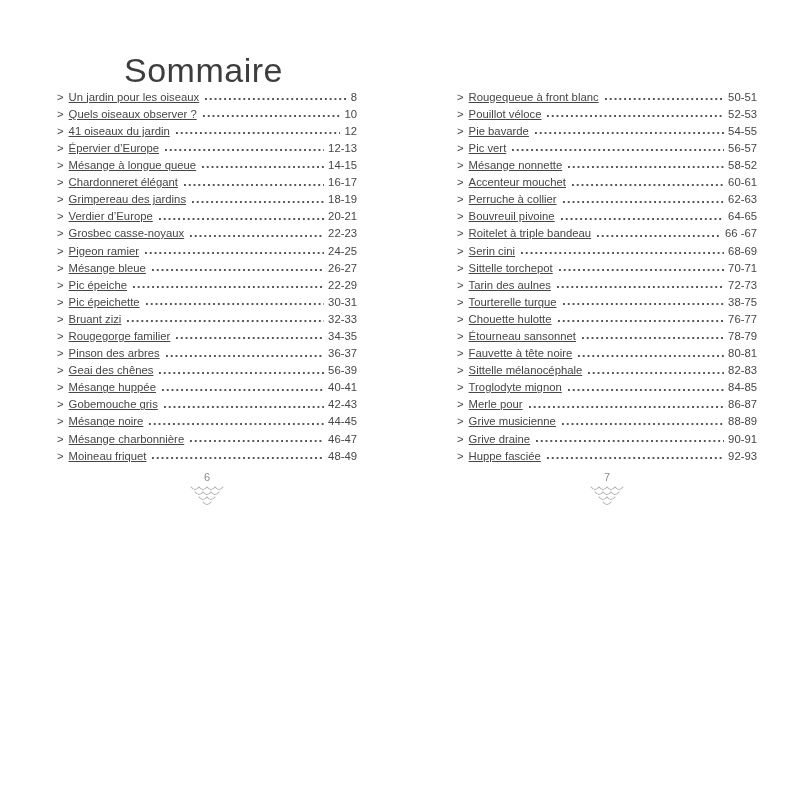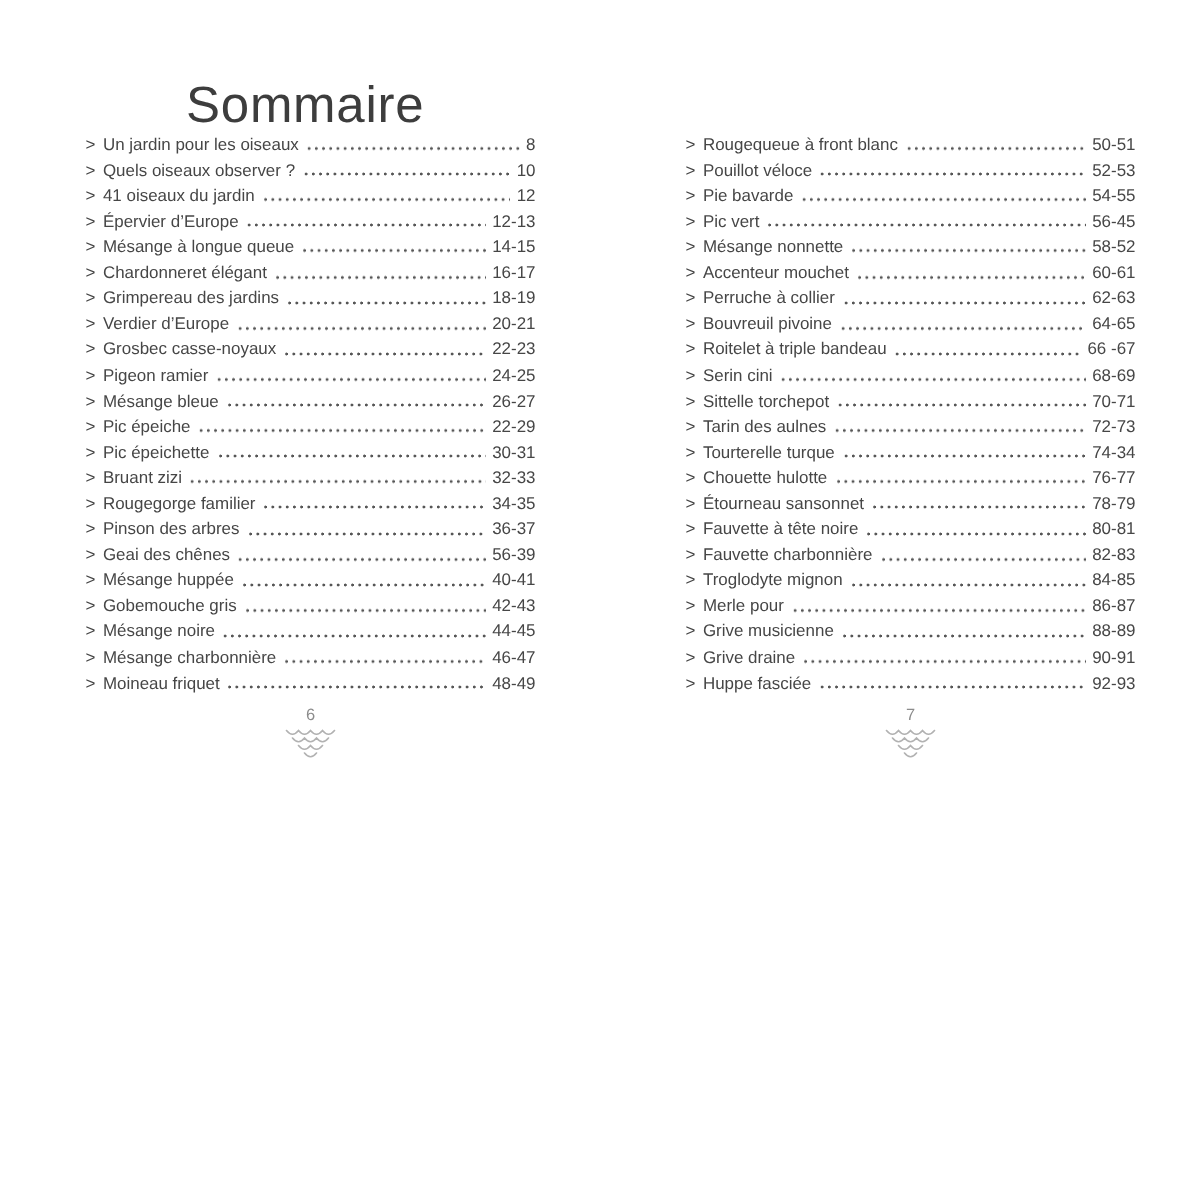--- a/index.html
+++ b/index.html
@@ -18,21 +18,21 @@
     position:absolute; top:86px; width:300px;
   }
   .toc-col.left  { left:57px; }
   .toc-col.right { left:457px; }
   .row {
     display:flex; align-items:flex-end;
     height:17.1px; font-size:11.3px; color:#464646;
     line-height:1.1;
   }
   .prefix { margin-right:5px; }
-  .label  { white-space:nowrap; }
+  .label  { white-space:nowrap;text-decoration:underline; }
   .leader {
     flex:1; height:4px; margin:0 4px 2px 5px;
     background-image:radial-gradient(circle at 2px 2px, #565656 0.85px, transparent 1.15px);
     background-size:4.8px 4px;
     background-repeat:repeat-x;
   }
   .pages { white-space:nowrap; }
   .page-footer {
     position:absolute; top:471px; width:300px; text-align:center;
   }
@@ -223,21 +223,21 @@
       <span class="prefix">&gt;</span>
       <span class="label">Pie bavarde</span>
       <span class="leader"></span>
       <span class="pages">54-55</span>
     </div>
 
     <div class="row">
       <span class="prefix">&gt;</span>
       <span class="label">Pic vert</span>
       <span class="leader"></span>
-      <span class="pages">56-45</span>
+      <span class="pages">56-57</span>
     </div>
 
     <div class="row">
       <span class="prefix">&gt;</span>
       <span class="label">Mésange nonnette</span>
       <span class="leader"></span>
       <span class="pages">58-52</span>
     </div>
 
     <div class="row">
@@ -286,21 +286,21 @@
       <span class="prefix">&gt;</span>
       <span class="label">Tarin des aulnes</span>
       <span class="leader"></span>
       <span class="pages">72-73</span>
     </div>
 
     <div class="row">
       <span class="prefix">&gt;</span>
       <span class="label">Tourterelle turque</span>
       <span class="leader"></span>
-      <span class="pages">74-34</span>
+      <span class="pages">38-75</span>
     </div>
 
     <div class="row">
       <span class="prefix">&gt;</span>
       <span class="label">Chouette hulotte</span>
       <span class="leader"></span>
       <span class="pages">76-77</span>
     </div>
 
     <div class="row">
@@ -312,21 +312,21 @@
 
     <div class="row">
       <span class="prefix">&gt;</span>
       <span class="label">Fauvette à tête noire</span>
       <span class="leader"></span>
       <span class="pages">80-81</span>
     </div>
 
     <div class="row">
       <span class="prefix">&gt;</span>
-      <span class="label">Fauvette charbonnière</span>
+      <span class="label">Sittelle mélanocéphale</span>
       <span class="leader"></span>
       <span class="pages">82-83</span>
     </div>
 
     <div class="row">
       <span class="prefix">&gt;</span>
       <span class="label">Troglodyte mignon</span>
       <span class="leader"></span>
       <span class="pages">84-85</span>
     </div>

